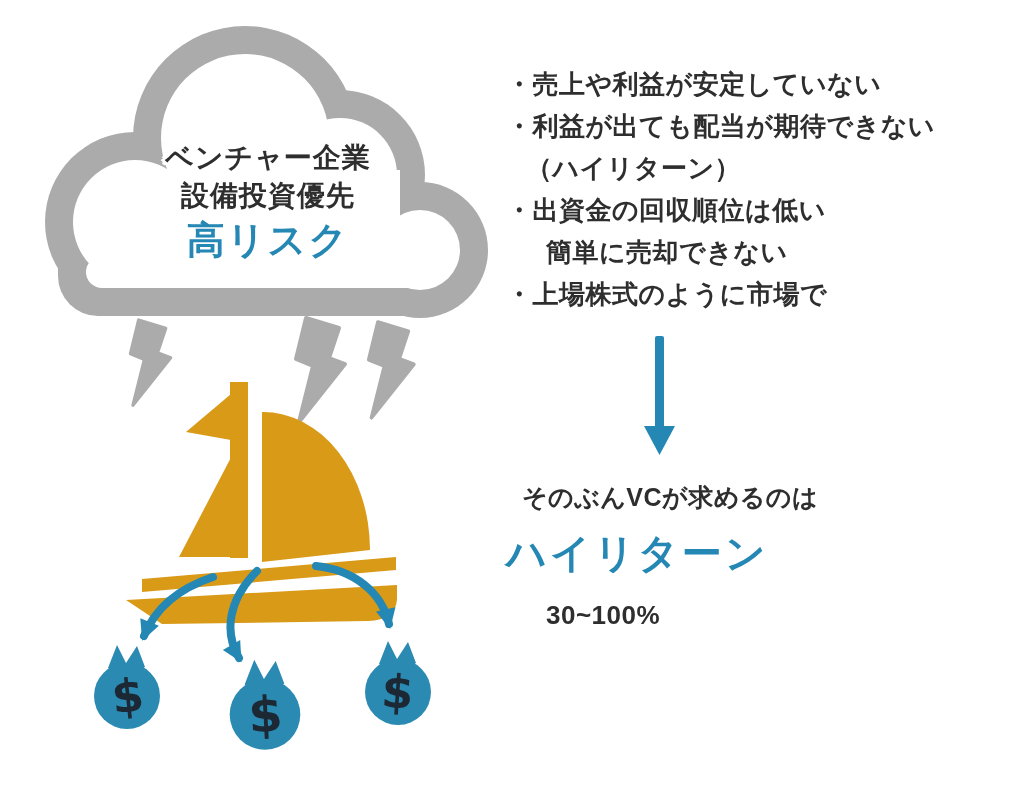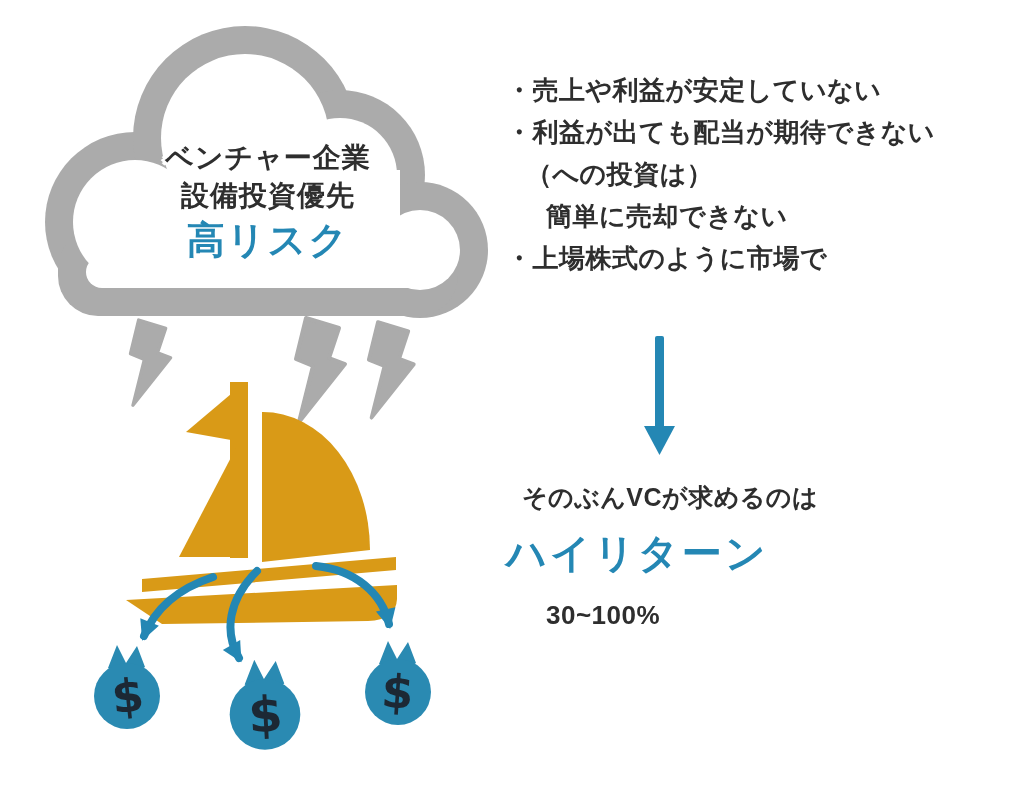--- a/index.html
+++ b/index.html
@@ -27,21 +27,21 @@
   .cloud-text{
     position:absolute;left:118px;top:139px;width:300px;text-align:center;
     font-weight:700;color:var(--ink);
     text-shadow:-3px -3px 0 #fff,3px -3px 0 #fff,-3px 3px 0 #fff,3px 3px 0 #fff,
                 -4px 0 0 #fff,4px 0 0 #fff,0 -4px 0 #fff,0 4px 0 #fff;
   }
   .cloud-line{font-size:28px;line-height:38px;letter-spacing:1px;}
   .cloud-risk{font-size:38px;line-height:50px;letter-spacing:2px;color:var(--accent);}
 
   
-  .risk-list{position:absolute;left:506px;top:69px;width:506px;}
+  .risk-list{position:absolute;left:506px;top:63px;width:506px;}
   .jp{margin:0;font-size:26px;line-height:42px;font-weight:700;color:var(--ink);letter-spacing:.5px;white-space:nowrap;}
   .indent{padding-left:20px;}
   .indent2{padding-left:40px;}
 
   .return-block{position:absolute;left:506px;top:464px;width:506px;}
   .lead{margin:16px;font-size:25px;line-height:34px;font-weight:700;color:var(--ink);letter-spacing:.5px;}
   .headline{margin:12px 0 18px 0;font-size:40px;line-height:46px;font-weight:700;
             color:var(--accent);letter-spacing:3px;}
 </style>
 </head>
@@ -122,21 +122,22 @@
 
   <div class="cloud-text">
     <div class="cloud-line">ベンチャー企業</div>
     <div class="cloud-line">設備投資優先</div>
     <div class="cloud-risk">高リスク</div>
   </div>
 
   <div class="risk-list">
     <p class="jp">・売上や利益が安定していない</p>
     <p class="jp">・利益が出ても配当が期待できない</p>
-    <p class="jp indent">（への投資は）</p>
+    <p class="jp indent">（ハイリターン）</p>
+    <p class="jp">・出資金の回収順位は低い</p>
     <p class="jp indent2">簡単に売却できない</p>
     <p class="jp">・上場株式のように市場で</p>
   </div>
 
   <div class="return-block">
     <p class="lead">そのぶんVCが求めるのは</p>
     <p class="headline">ハイリターン</p>
     <p class="jp indent2">30~100%</p>
   </div>
 

